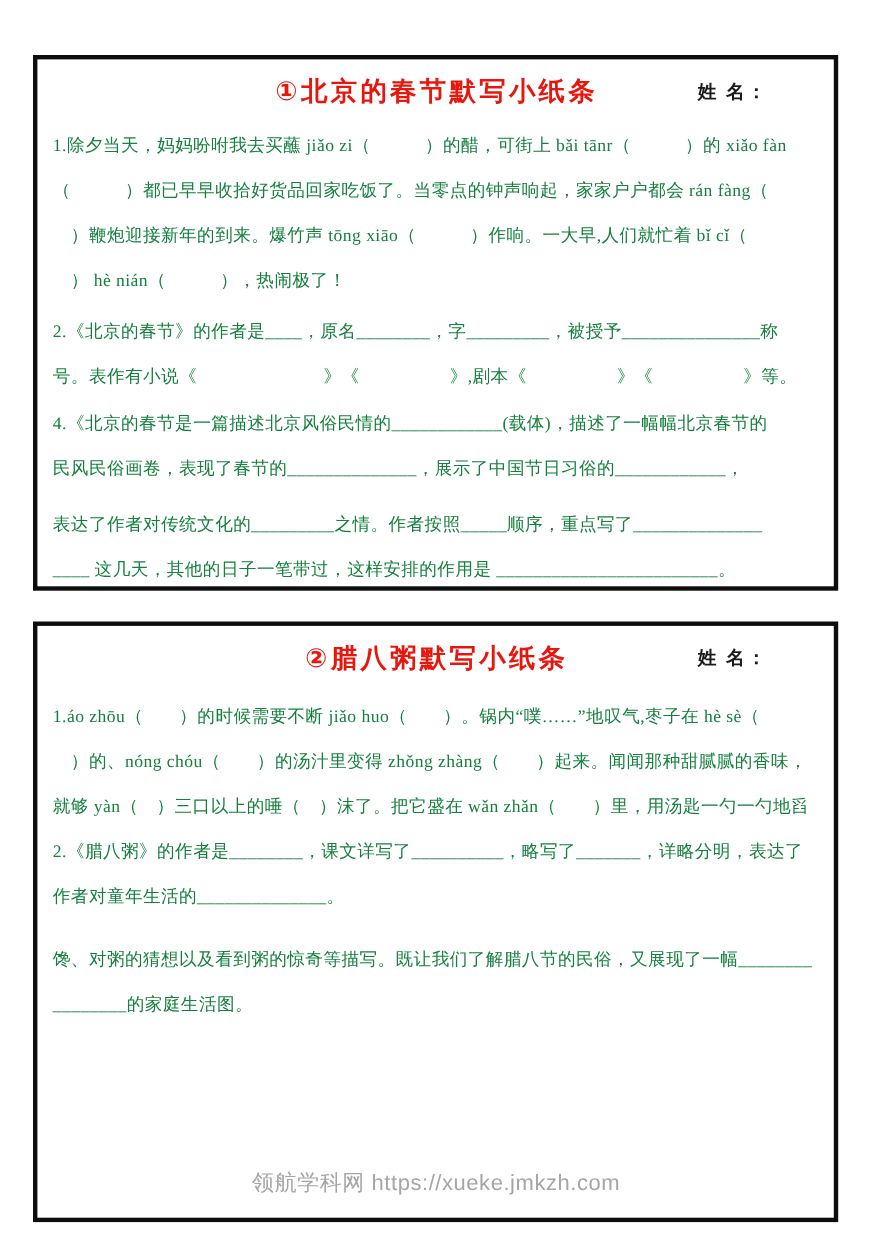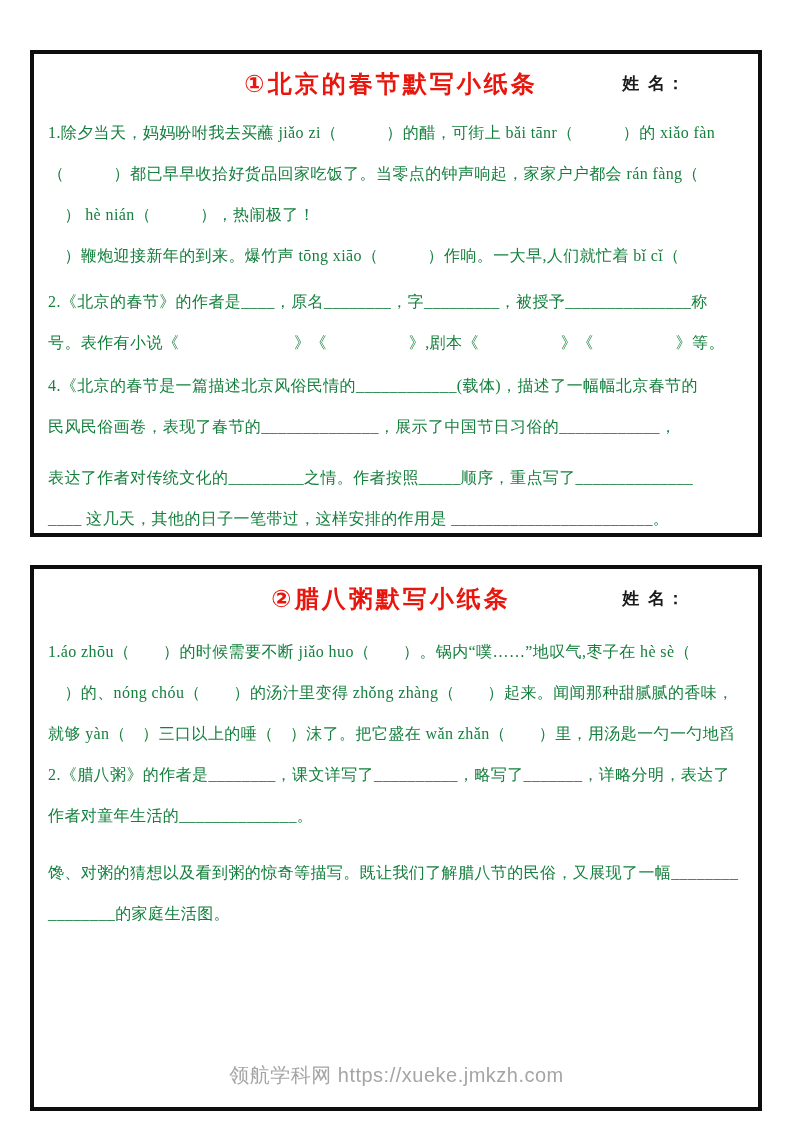--- a/index.html
+++ b/index.html
@@ -11,21 +11,21 @@
     overflow:hidden;
     font-family:"Liberation Serif","DejaVu Serif",serif;
   }
   .card {
     position:absolute;
     left:30px;
     width:732px;
     background:#ffffff;
     border:4px solid #0d0d0d;
     overflow:hidden;
-    padding:10px 24px 0 14px;
+    padding:10px 12px 0 14px;
   }
   .card1 { top:50px;  height:487px; }
   .card2 { top:565px; height:546px; }
   .title-row {
     position:relative;
     height:44px;
     text-align:center;
   }
   .card-title {
     display:inline-block;
@@ -77,22 +77,22 @@
 <div class="page">
 
   <div class="card card1">
     <div class="title-row">
       <span class="card-title">①北京的春节默写小纸条</span>
       <span class="name-label">姓 名：</span>
     </div>
     <div class="block b0">
       <div class="tline">1.除夕当天，妈妈吩咐我去买蘸 jiǎo zi（　　　）的醋，可街上 bǎi tānr（　　　）的 xiǎo fàn</div>
       <div class="tline">（　　　）都已早早收拾好货品回家吃饭了。当零点的钟声响起，家家户户都会 rán fàng（</div>
+      <div class="tline">　）鞭炮迎接新年的到来。爆竹声 tōng xiāo（　　　）作响。一大早,人们就忙着 bǐ cǐ（</div>
       <div class="tline">　） hè nián（　　　），热闹极了！</div>
-      <div class="tline">　）鞭炮迎接新年的到来。爆竹声 tōng xiāo（　　　）作响。一大早,人们就忙着 bǐ cǐ（</div>
     </div>
     <div class="block b1">
       <div class="tline">2.《北京的春节》的作者是____，原名________，字_________，被授予_______________称</div>
       <div class="tline">号。表作有小说《　　　　　　　》《　　　　　》,剧本《　　　　　》《　　　　　》等。</div>
     </div>
     <div class="block b2">
       <div class="tline">4.《北京的春节是一篇描述北京风俗民情的____________(载体)，描述了一幅幅北京春节的</div>
       <div class="tline">民风民俗画卷，表现了春节的______________，展示了中国节日习俗的____________，</div>
     </div>
     <div class="block b3">

